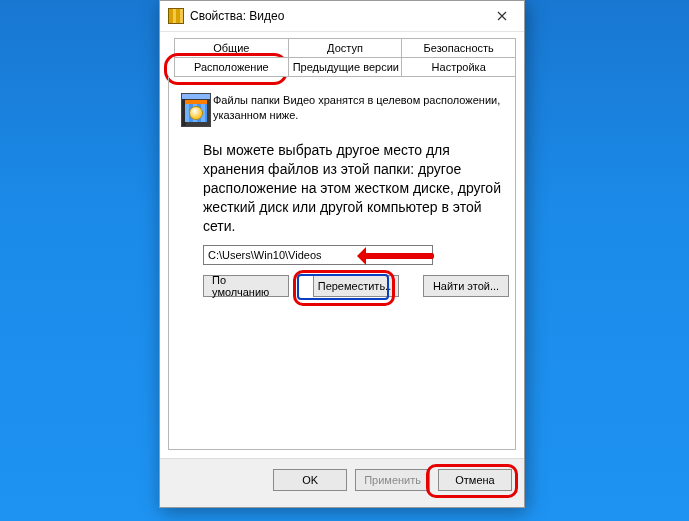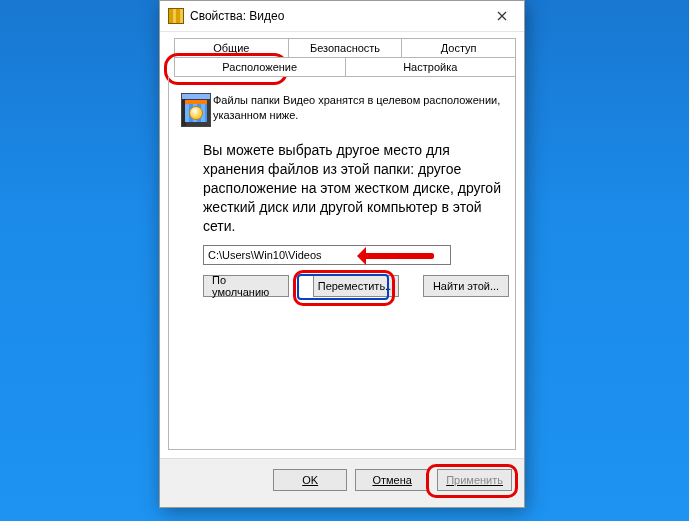--- a/index.html
+++ b/index.html
@@ -147,21 +147,21 @@
     font-size: 11px;
     line-height: 1.35;
   }
   .desc-text {
     font-size: 14px;
     line-height: 1.35;
     margin: 6px 0 10px 22px;
   }
   .path-input {
     margin: 0 0 10px 22px;
-    width: 248px;
+    width: 230px;
     height: 20px;
     border: 1px solid #7a7a7a;
     padding: 0 4px;
     font-size: 11px;
     font-family: inherit;
     box-sizing: border-box;
     position: relative;
     display: flex;
     align-items: center;
     background: #fff;
@@ -225,25 +225,26 @@
       <div class="close-btn">
         <svg width="10" height="10" viewBox="0 0 10 10">
           <path d="M1 1 L9 9 M9 1 L1 9" stroke="currentColor" stroke-width="1.2" fill="none"></path>
         </svg>
       </div>
     </div>
 
     <div class="tabs-wrap">
       <div class="tab-row top">
         <div class="tab">Общие</div>
+        <div class="tab">Доступ</div>
         <div class="tab">Безопасность</div>
-        <div class="tab">Доступ</div>
       </div>
       <div class="tab-row bottom" style="position:relative;">
         <div class="tab active">Расположение</div>
+        <div class="tab">Предыдущие версии</div>
         <div class="tab">Настройка</div>
         <div class="hl-red" style="left:-4px; top:-4px; width:118px; height:26px;"></div>
       </div>
     </div>
 
     <div class="tab-panel">
 
       <div class="info-row">
         <div class="info-icon"></div>
         <div class="info-text">Файлы папки Видео хранятся в целевом расположении, указанном ниже.</div>
@@ -260,23 +261,23 @@
         <div class="wbtn">По умолчанию</div>
         <div class="wbtn">Переместить...</div>
         <div class="wbtn">Найти этой...</div>
 
         <div class="hl-red" style="left:90px; top:-5px; width:96px; height:30px; border-radius:10px;"></div>
         <div class="hl-blue" style="left:94px; top:-1px; width:88px; height:22px;"></div>
       </div>
 
     </div>
 
-    <div class="footer" style="position:relative;text-decoration:underline;">
+    <div class="footer" style="position:relative;">
       <div class="wbtn">OK</div>
+      <div class="wbtn disabled">Применить</div>
       <div class="wbtn">Отмена</div>
-      <div class="wbtn disabled">Применить</div>
 
       <div class="hl-red" style="right:6px; top:5px; width:86px; height:28px; border-radius:10px;"></div>
     </div>
 
   </div>
 
 </div>
 
 </body></html>

